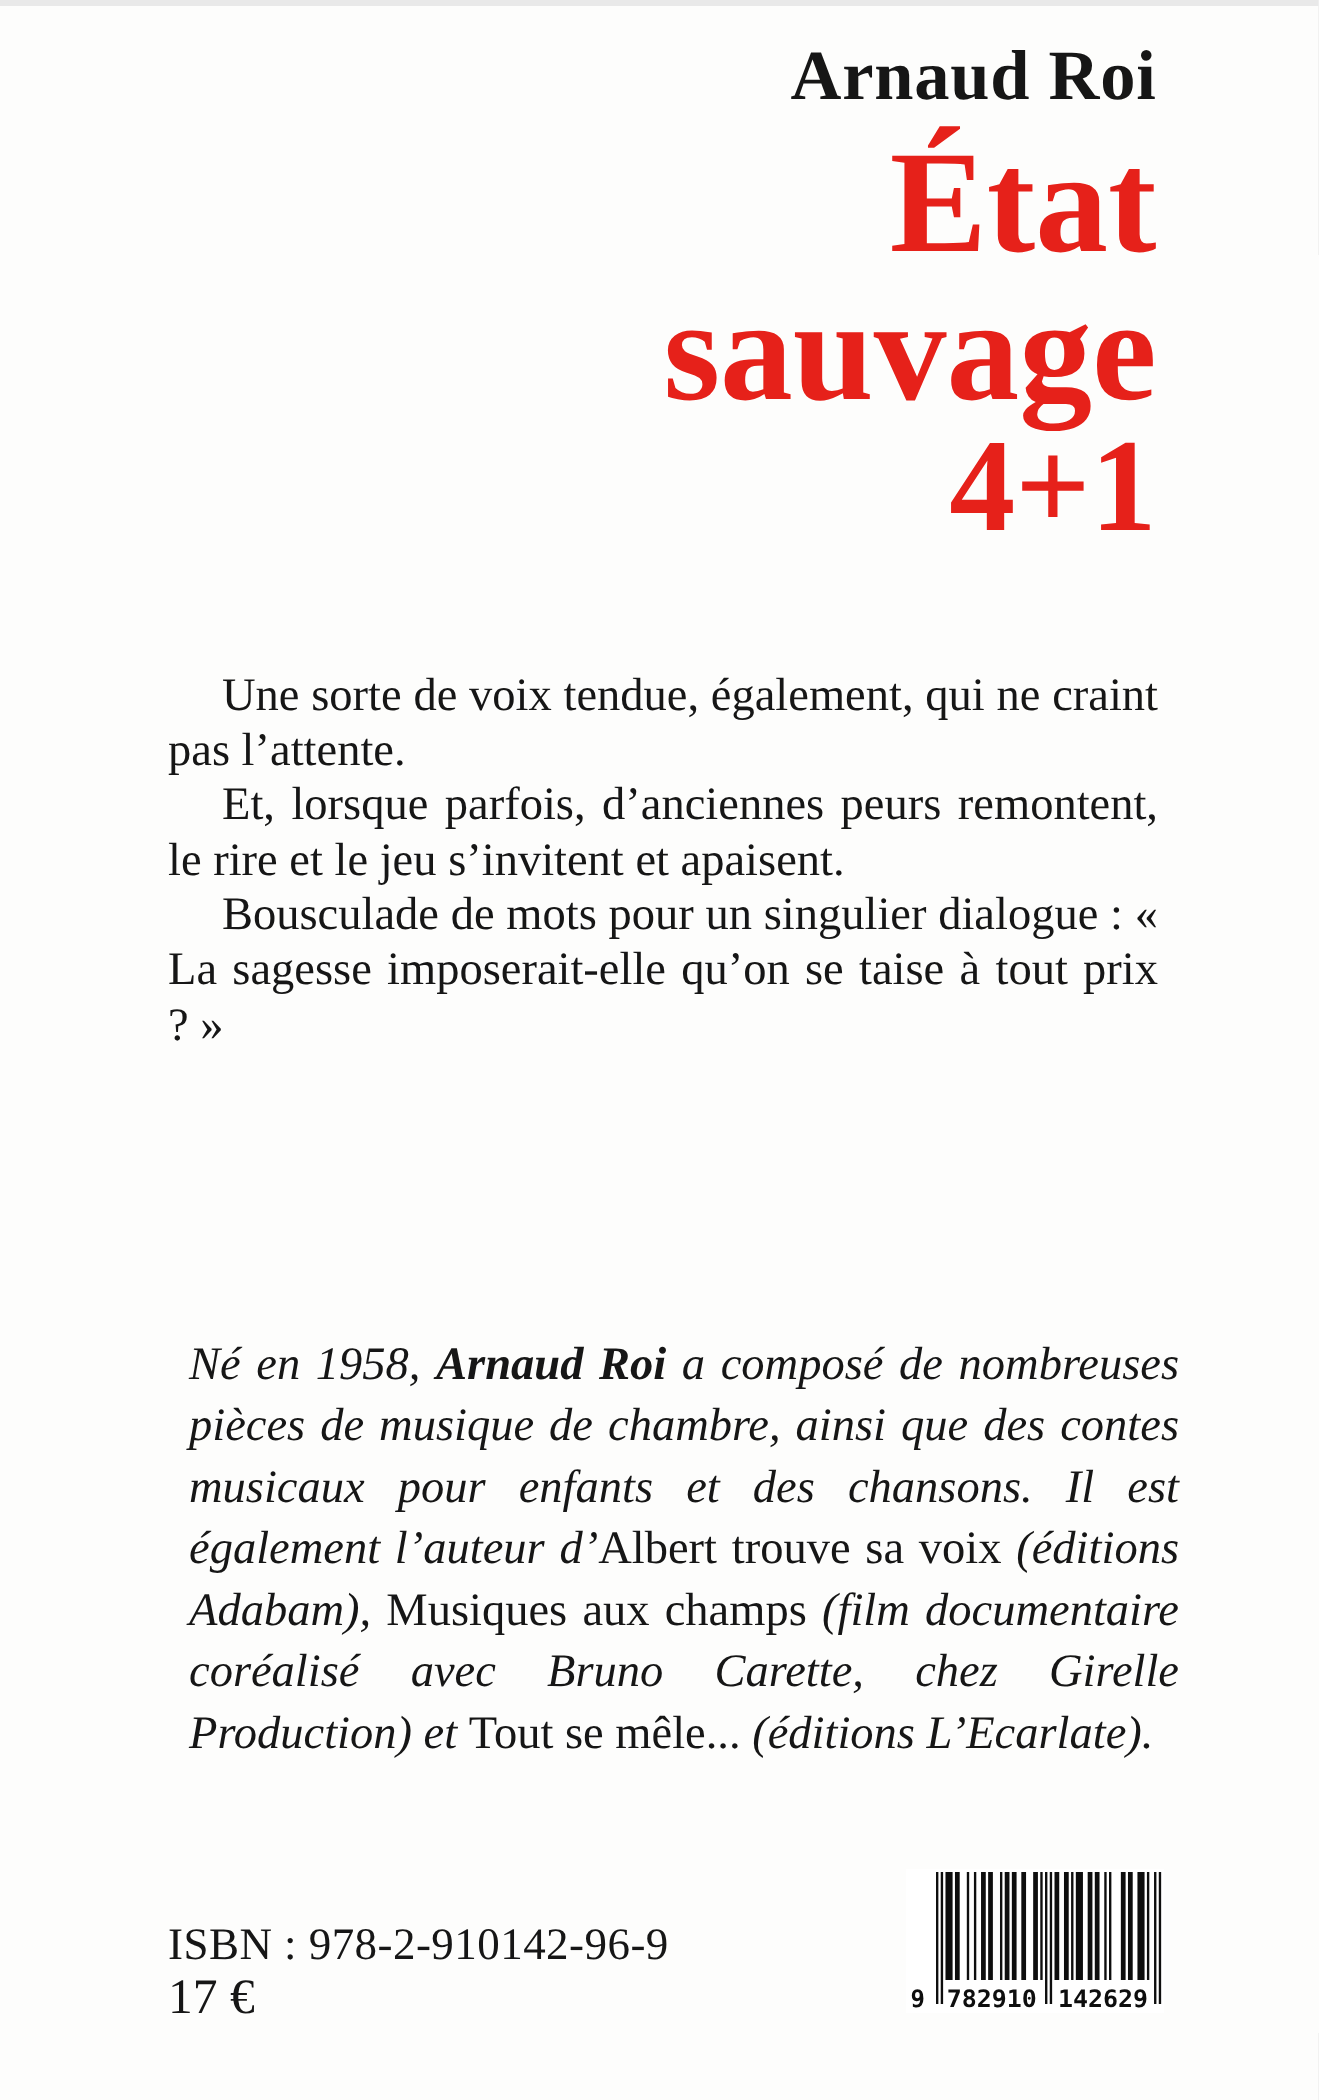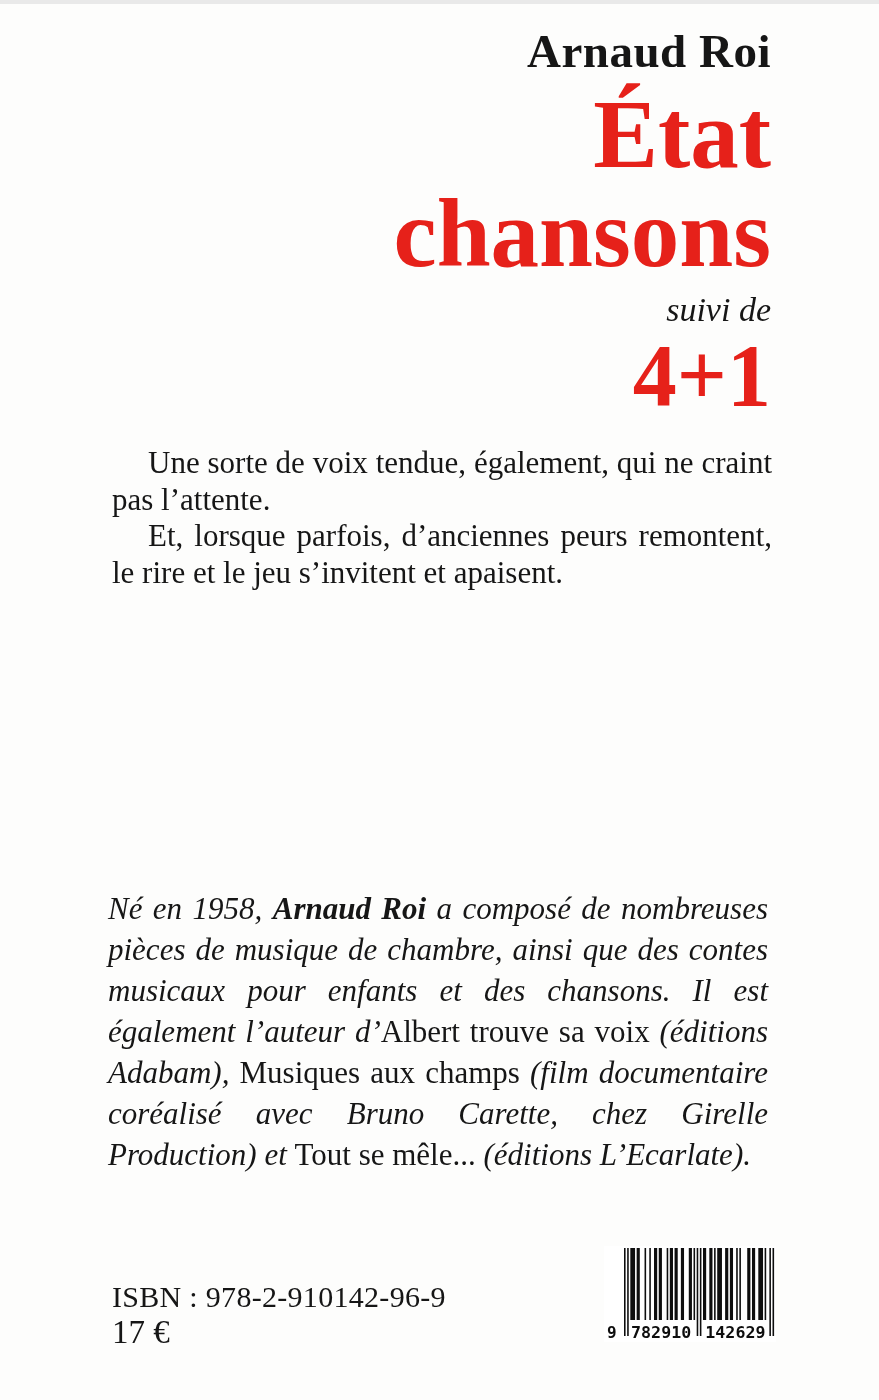--- a/index.html
+++ b/index.html
@@ -37,21 +37,21 @@
   }
   
   .blurb{
     position:absolute;left:112px;top:441px;width:660px;
     font-size:31px;line-height:36.6px;
     text-align:justify;
   }
   .blurb p{margin:0;text-indent:36px;}
   
   .bio{
-    position:absolute;left:108px;top:884px;width:660px;
+    position:absolute;left:126px;top:884px;width:660px;
     font-size:31px;line-height:41px;
     text-align:justify;
   }
   .bio p{margin:0;}
   .seg-italic{font-style:italic;}
   .seg-bold-italic{font-style:italic;font-weight:bold;}
   .seg-roman{font-style:normal;}
   
   .isbn{
     position:absolute;left:112px;top:1276px;
@@ -72,28 +72,28 @@
   }
 </style>
 </head>
 <body>
 
 <div class="page" style="--red: #e6211a; --ink: #161616; --bg: #fdfdfc;">
 
   <div class="masthead">
     <div class="author">Arnaud Roi</div>
     <div class="title-line first">État</div>
-    <div class="title-line second">chansons</div>
-    <div class="connector">suivi de</div>
+    <div class="title-line second">sauvage</div>
     <div class="companion">4+1</div>
   </div>
 
   <div class="blurb">
     <p>Une sorte de voix tendue, également, qui ne craint pas l’attente.</p>
     <p>Et, lorsque parfois, d’anciennes peurs remontent, le rire et le jeu s’invitent et apaisent.</p>
+    <p>Bousculade de mots pour un singulier dialogue : « La sagesse imposerait-elle qu’on se taise à tout prix ? »</p>
   </div>
 
   <div class="bio">
     <p id="bio-paragraph"><span class="seg-italic">Né en 1958, </span><span class="seg-bold-italic">Arnaud Roi</span><span class="seg-italic"> a composé de nombreuses pièces de musique de chambre, ainsi que des contes musicaux pour enfants et des chansons. Il est également l’auteur d’</span><span class="seg-roman">Albert trouve sa voix </span><span class="seg-italic">(éditions Adabam), </span><span class="seg-roman">Musiques aux champs </span><span class="seg-italic">(film documentaire coréalisé avec Bruno Carette, chez Girelle Production) et </span><span class="seg-roman">Tout se mêle... </span><span class="seg-italic">(éditions L’Ecarlate).</span></p>
   </div>
 
   <div class="isbn">ISBN : 978-2-910142-96-9</div>
   <div class="price">17 €</div>
 
   <div class="barcode">

